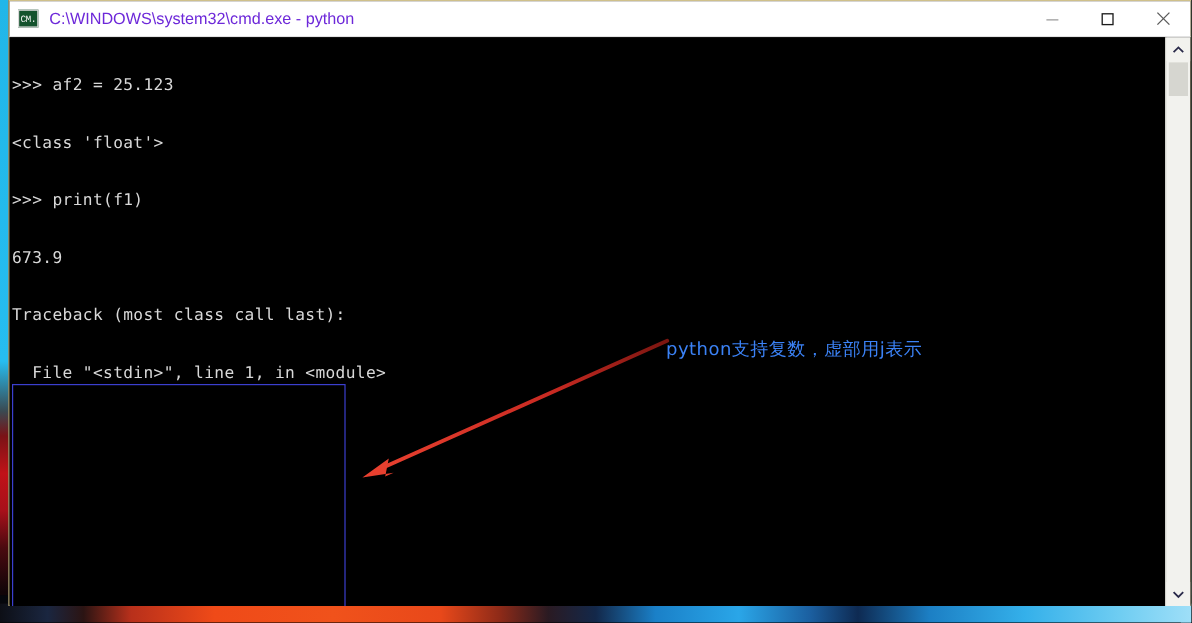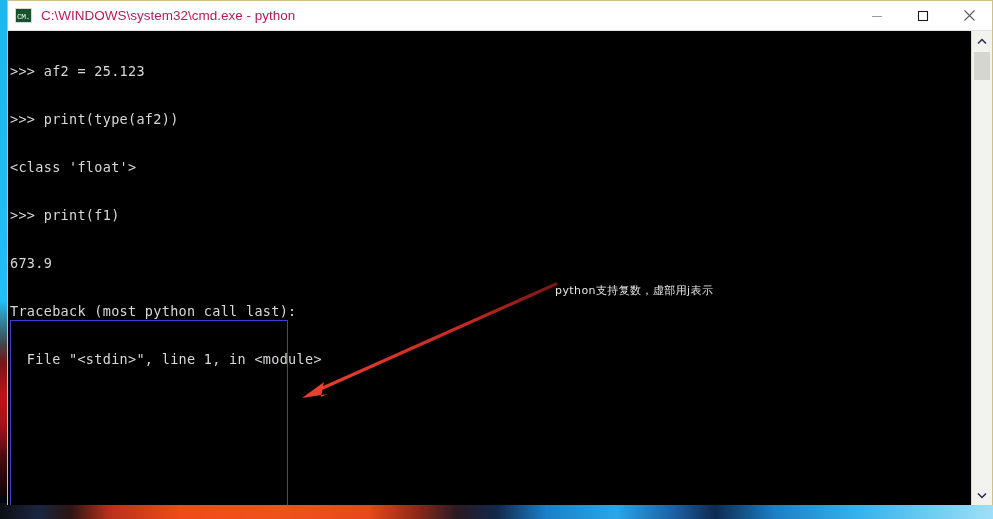--- a/index.html
+++ b/index.html
@@ -93,21 +93,21 @@
     padding-left: 1px;
     box-sizing: border-box;
     letter-spacing: -0.5px;
     overflow: hidden;
     white-space: nowrap;
     flex: 0 0 auto;
   }
   .tb-title {
     margin-left: 9px;
     font-size: 13.5px;
-    color: #be185d;
+    color: #6d28d9;
     font-family: "Liberation Sans", sans-serif;
     white-space: nowrap;
     flex: 1 1 auto;
   }
   .tb-buttons {
     display: flex;
     align-items: stretch;
     height: 30px;
     flex: 0 0 auto;
   }
@@ -194,23 +194,23 @@
     width: 290px;
     height: 140px;
     z-index: 4;
     pointer-events: none;
   }
   .ann-text {
     position: absolute;
     left: 547px;
     top: 251px;
     font-family: "DejaVu Sans", "Liberation Sans", sans-serif;
-    font-size: 11px;
+    font-size: 15px;
     line-height: 18px;
-    color: #e5e5e5;
+    color: #3b82f6;
     white-space: nowrap;
     z-index: 6;
     letter-spacing: 0.4px;
   }
 </style>
 </head>
 <body>
 
 <div id="screen">
 
@@ -241,25 +241,24 @@
             <line x1="11.5" y1="1.5" x2="1.5" y2="11.5" stroke="#5a5a5a" stroke-width="1.1"></line>
           </svg>
         </div>
       </div>
     </div>
 
     <div class="console">
 
       <div class="console-text">
         <div class="line">&gt;&gt;&gt; af2 = 25.123</div>
-        <div class="line">&gt;&gt;&gt; print(type(af2))</div>
         <div class="line">&lt;class 'float'&gt;</div>
         <div class="line">&gt;&gt;&gt; print(f1)</div>
         <div class="line">673.9</div>
-        <div class="line">Traceback (most python call last):</div>
+        <div class="line">Traceback (most class call last):</div>
         <div class="line">  File "&lt;stdin&gt;", line 1, in &lt;module&gt;</div>
         
         
         
         
         
         
         
         
         

